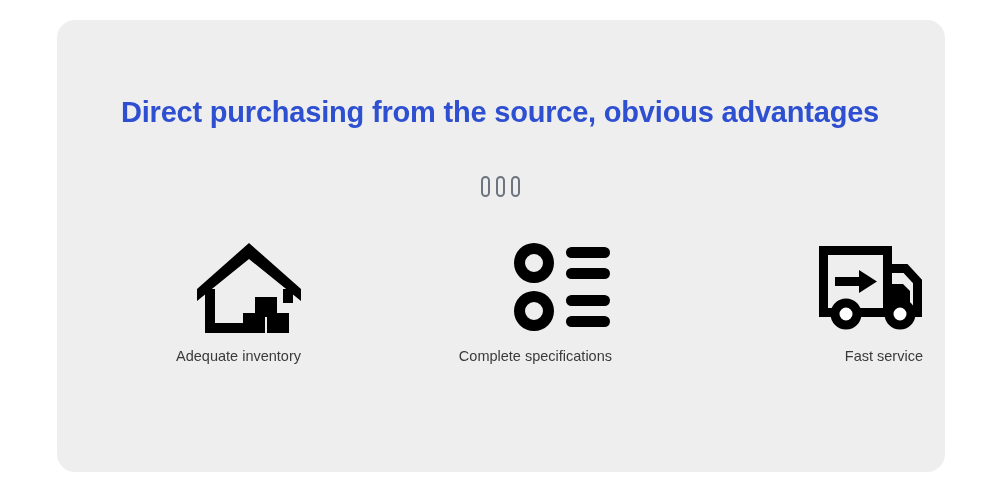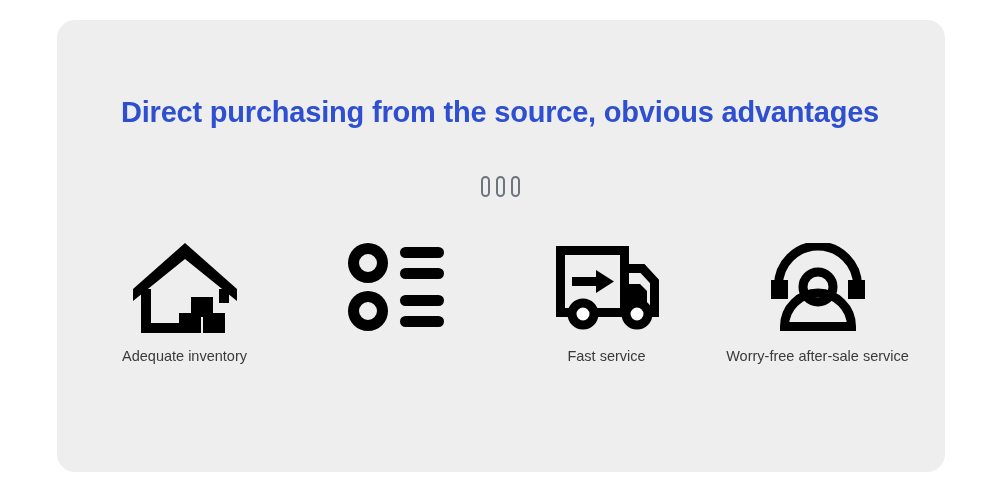--- a/index.html
+++ b/index.html
@@ -67,21 +67,21 @@
     display: flex;
     justify-content: space-between;
     align-items: flex-start;
     padding: 0 22px;
     box-sizing: border-box;
   }
   .feature {
     width: 222px;
     display: flex;
     flex-direction: column;
-    align-items: center;
+    align-items: flex-end;
   }
   .feature .icon-wrap {
     height: 102px;
     display: flex;
     align-items: center;
     justify-content: center;
   }
   .feature svg {
     display: block;
   }
@@ -142,20 +142,21 @@
 
             <path d="M22 50a20 20 0 1 0 0 40 20 20 0 1 0 0-40zm0 11a9 9 0 1 1 0 18 9 9 0 1 1 0-18z"></path>
 
             <rect x="54" y="6" width="44" height="11" rx="5.5"></rect>
             <rect x="54" y="27" width="44" height="11" rx="5.5"></rect>
             <rect x="54" y="54" width="44" height="11" rx="5.5"></rect>
             <rect x="54" y="75" width="44" height="11" rx="5.5"></rect>
           </g>
         </svg>
       </div>
+      <div class="caption">Complete specifications</div>
     </div>
 
     <div class="feature">
       <div class="icon-wrap">
         <svg width="106" height="86" viewBox="0 0 106 86" aria-hidden="true">
           <g fill="none" stroke="#000000" stroke-width="9">
 
             <path d="M6.5 6.5h64v62h-64z"></path>
             <path d="M70.5 24.5h18l12 13v31h-30"></path>
           </g>
@@ -169,35 +170,15 @@
           <g fill="#ffffff" stroke="#000000" stroke-width="9">
 
             <circle cx="29" cy="70" r="11"></circle>
             <circle cx="83" cy="70" r="11"></circle>
           </g>
         </svg>
       </div>
       <div class="caption">Fast service</div>
     </div>
 
-    <div class="feature">
-      <div class="icon-wrap">
-        <svg width="100" height="88" viewBox="0 0 100 88" aria-hidden="true">
-          <g fill="none" stroke="#000000" stroke-width="9">
-
-            <path d="M10.5 48.5v-6a39.5 39.5 0 0 1 79 0v6"></path>
-
-            <circle cx="50" cy="44" r="15"></circle>
-
-            <path d="M16.5 83.5a33.5 33.5 0 0 1 67 0z"></path>
-          </g>
-          <g fill="none" stroke="#000000" stroke-width="8">
-
-            <rect x="7" y="41" width="9" height="11"></rect>
-            <rect x="84" y="41" width="9" height="11"></rect>
-          </g>
-        </svg>
-      </div>
-      <div class="caption">Worry-free after-sale service</div>
-    </div>
 
   </div>
 </div>
 
 </body></html>

